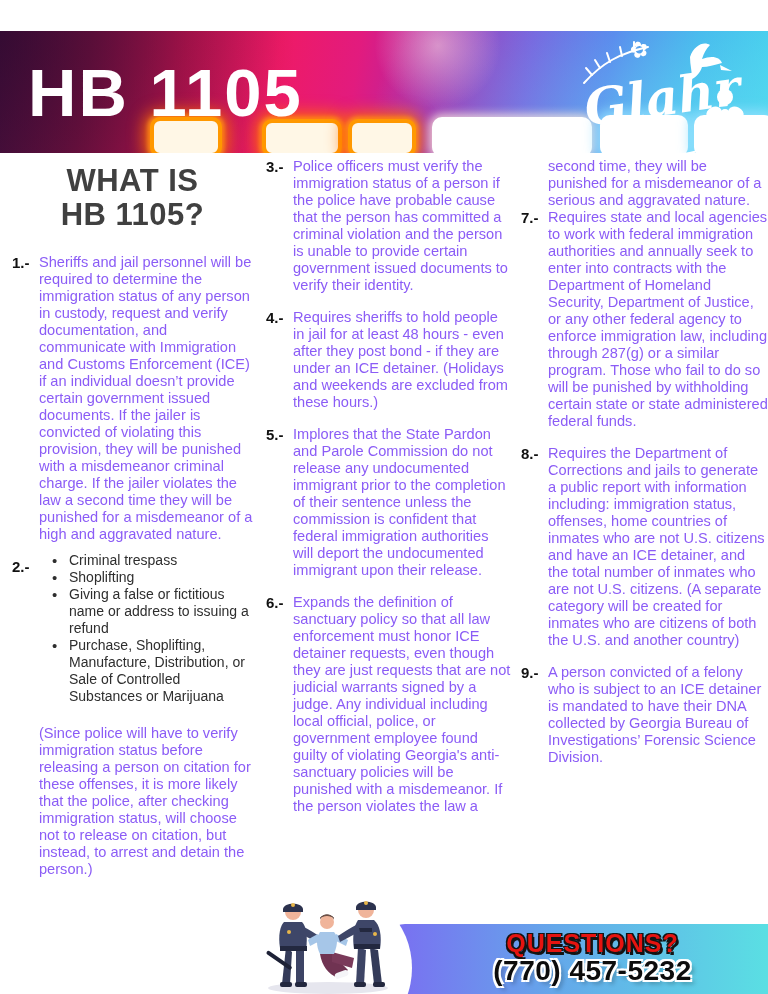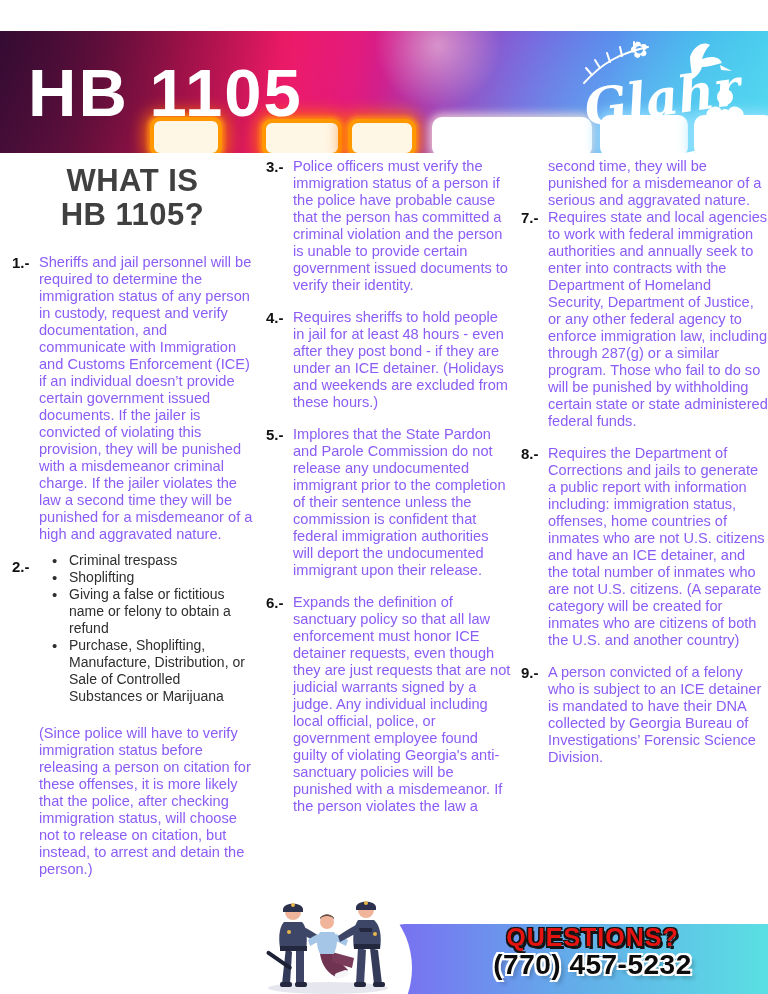--- a/index.html
+++ b/index.html
@@ -86,21 +86,21 @@
     content:"\2022"; position:absolute; left:0; top:0; font-size:15px;
   }
   .note { margin-left:27px; }
   .cont { margin-left:27px; }
 
   
   .banner {
     position:absolute; left:383px; top:924px; width:385px; height:70px;
     background:linear-gradient(90deg,#7b6bf2 0%, #64a8ea 45%, #5adfe3 100%);
     border-top-left-radius:22px;
-    text-align:center; padding-left:34px;
+    text-align:center; padding-top:6px; padding-left:34px;
   }
   .questions {
     font-size:25px; font-weight:900; letter-spacing:1px; color:#e51410;
     text-shadow:-1.5px -1.5px 0 #141414, 1.5px -1.5px 0 #141414,
                 -1.5px 1.5px 0 #141414, 2.5px 2.5px 0 #141414;
     line-height:1.05;
   }
   .phone {
     font-size:28px; font-weight:900; letter-spacing:.5px; color:#0c0c0c;
     text-shadow:-2px -2px 0 #ffffff, 2px -2px 0 #ffffff,
@@ -170,21 +170,21 @@
         <p>Sheriffs and jail personnel will be required to determine the immigration status of any person in custody, request and verify documentation, and communicate with Immigration and Customs Enforcement (ICE) if an individual doesn’t provide certain government issued documents. If the jailer is convicted of violating this provision, they will be punished with a misdemeanor criminal charge. If the jailer violates the law a second time they will be punished for a misdemeanor of a high and aggravated nature.</p>
       </div>
 
       <div class="item" style="margin-bottom:6px;">
         <span class="num">2.-</span>
       </div>
 
       <ul class="bullets">
         <li>Criminal trespass</li>
         <li>Shoplifting</li>
-        <li>Giving a false or fictitious name or felony to obtain a refund</li>
+        <li>Giving a false or fictitious name or address to issuing a refund</li>
         <li>Purchase, Shoplifting, Manufacture, Distribution, or Sale of Controlled Substances or Marijuana</li>
       </ul>
 
       <p class="note">(Since police will have to verify immigration status before releasing a person on citation for these offenses, it is more likely that the police, after checking immigration status, will choose not to release on citation, but instead, to arrest and detain the person.)</p>
     </section>
 
     <section class="col col2">
       <div class="item">
         <span class="num">3.-</span>
         <p>Police officers must verify the immigration status of a person if the police have probable cause that the person has committed a criminal violation and the person is unable to provide certain government issued documents to verify their identity.</p>

